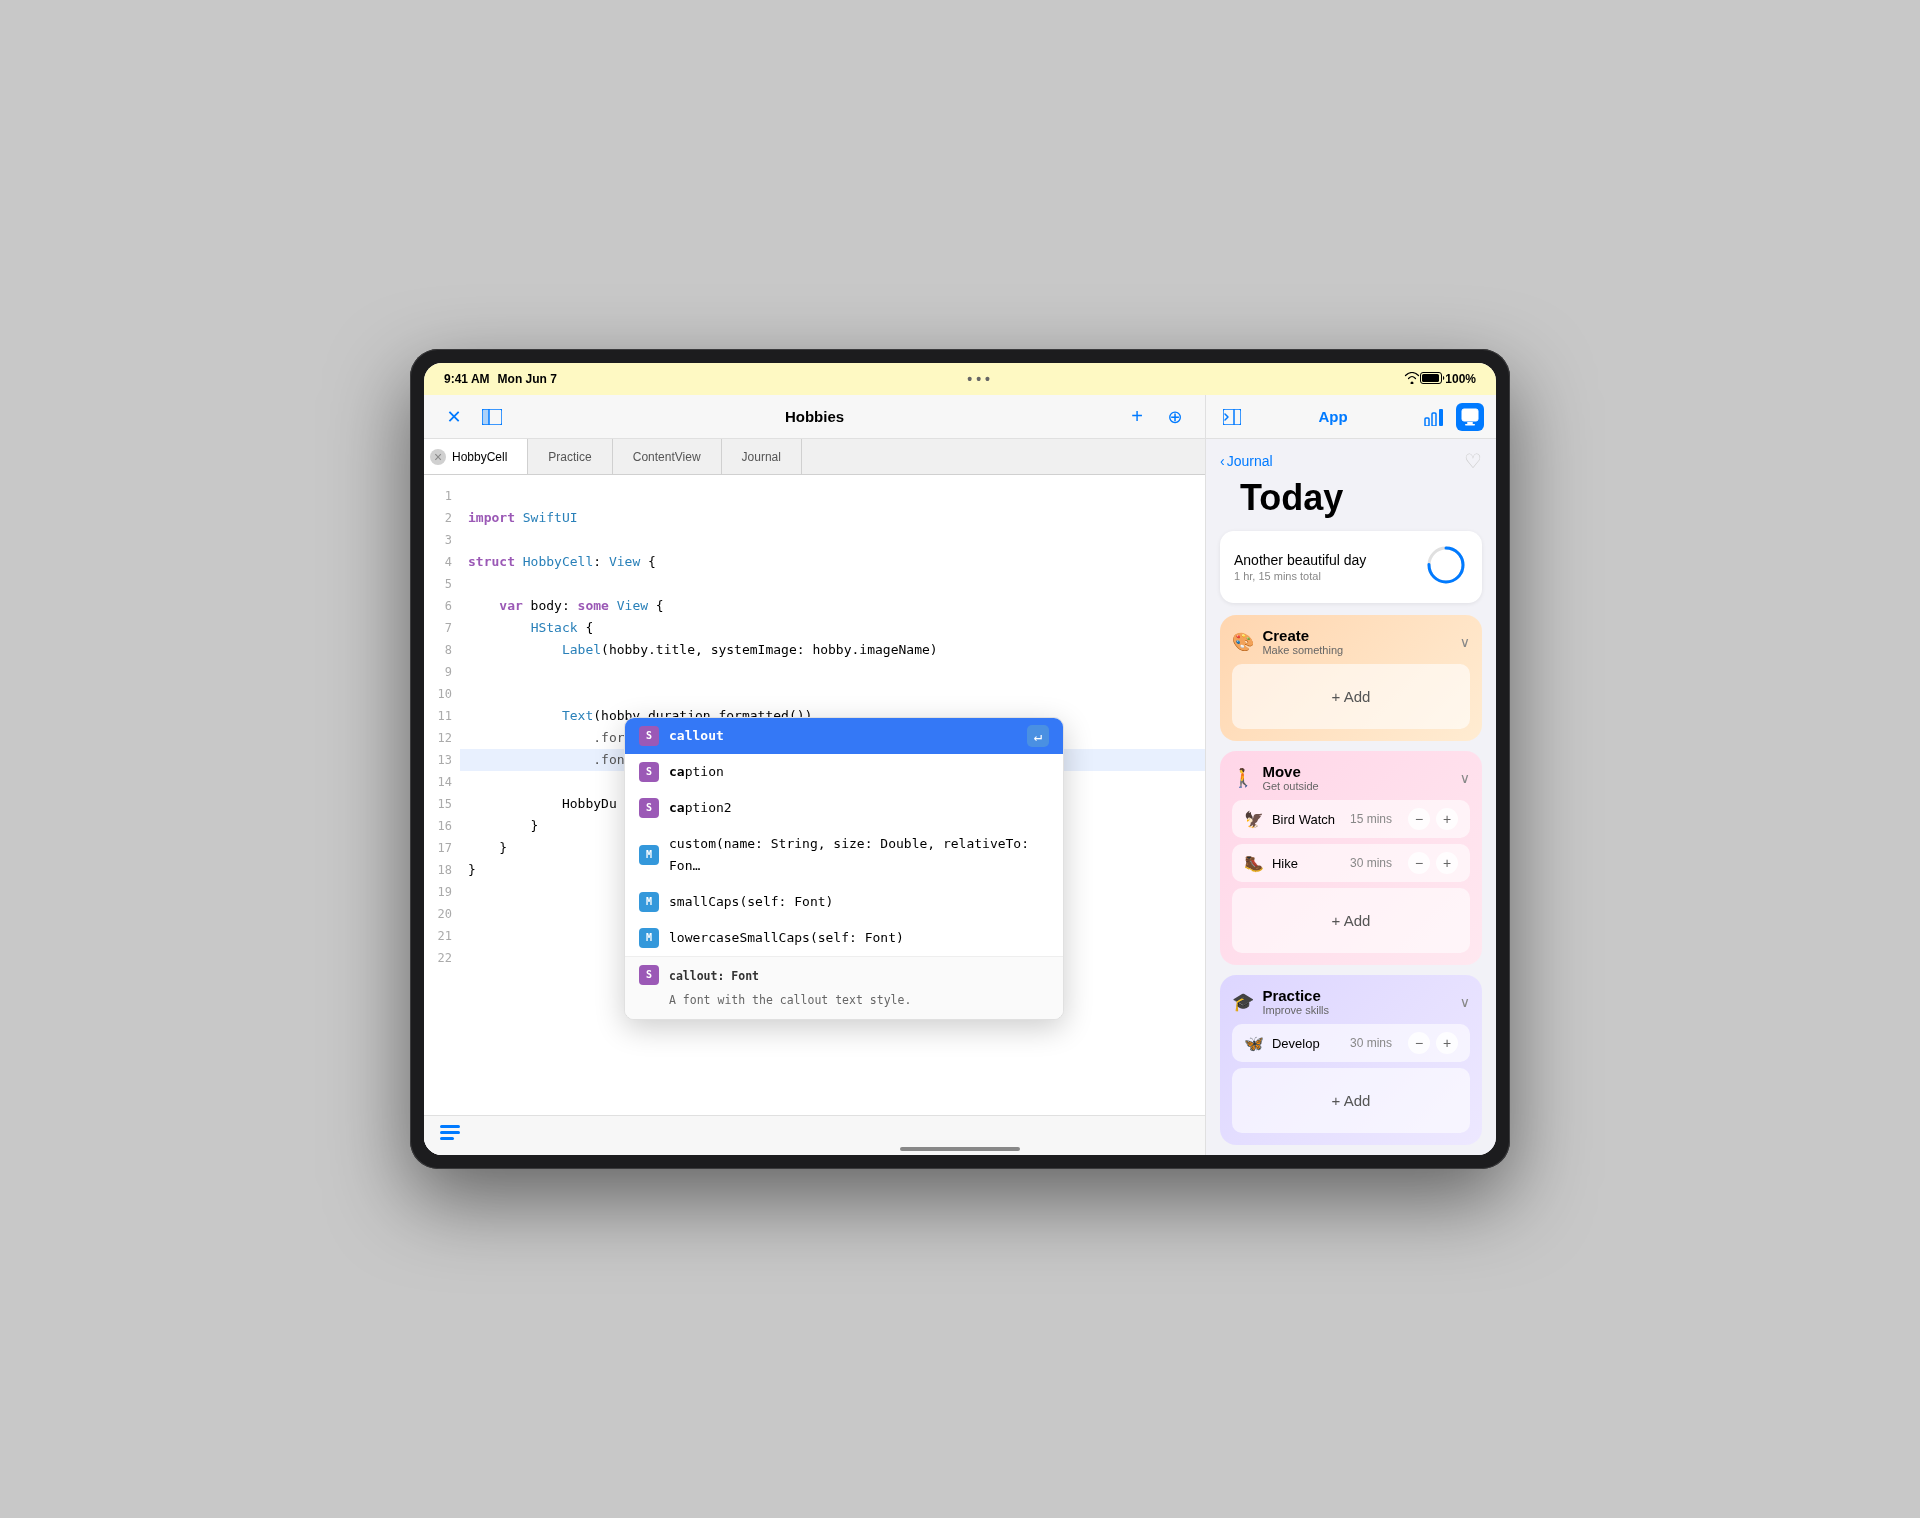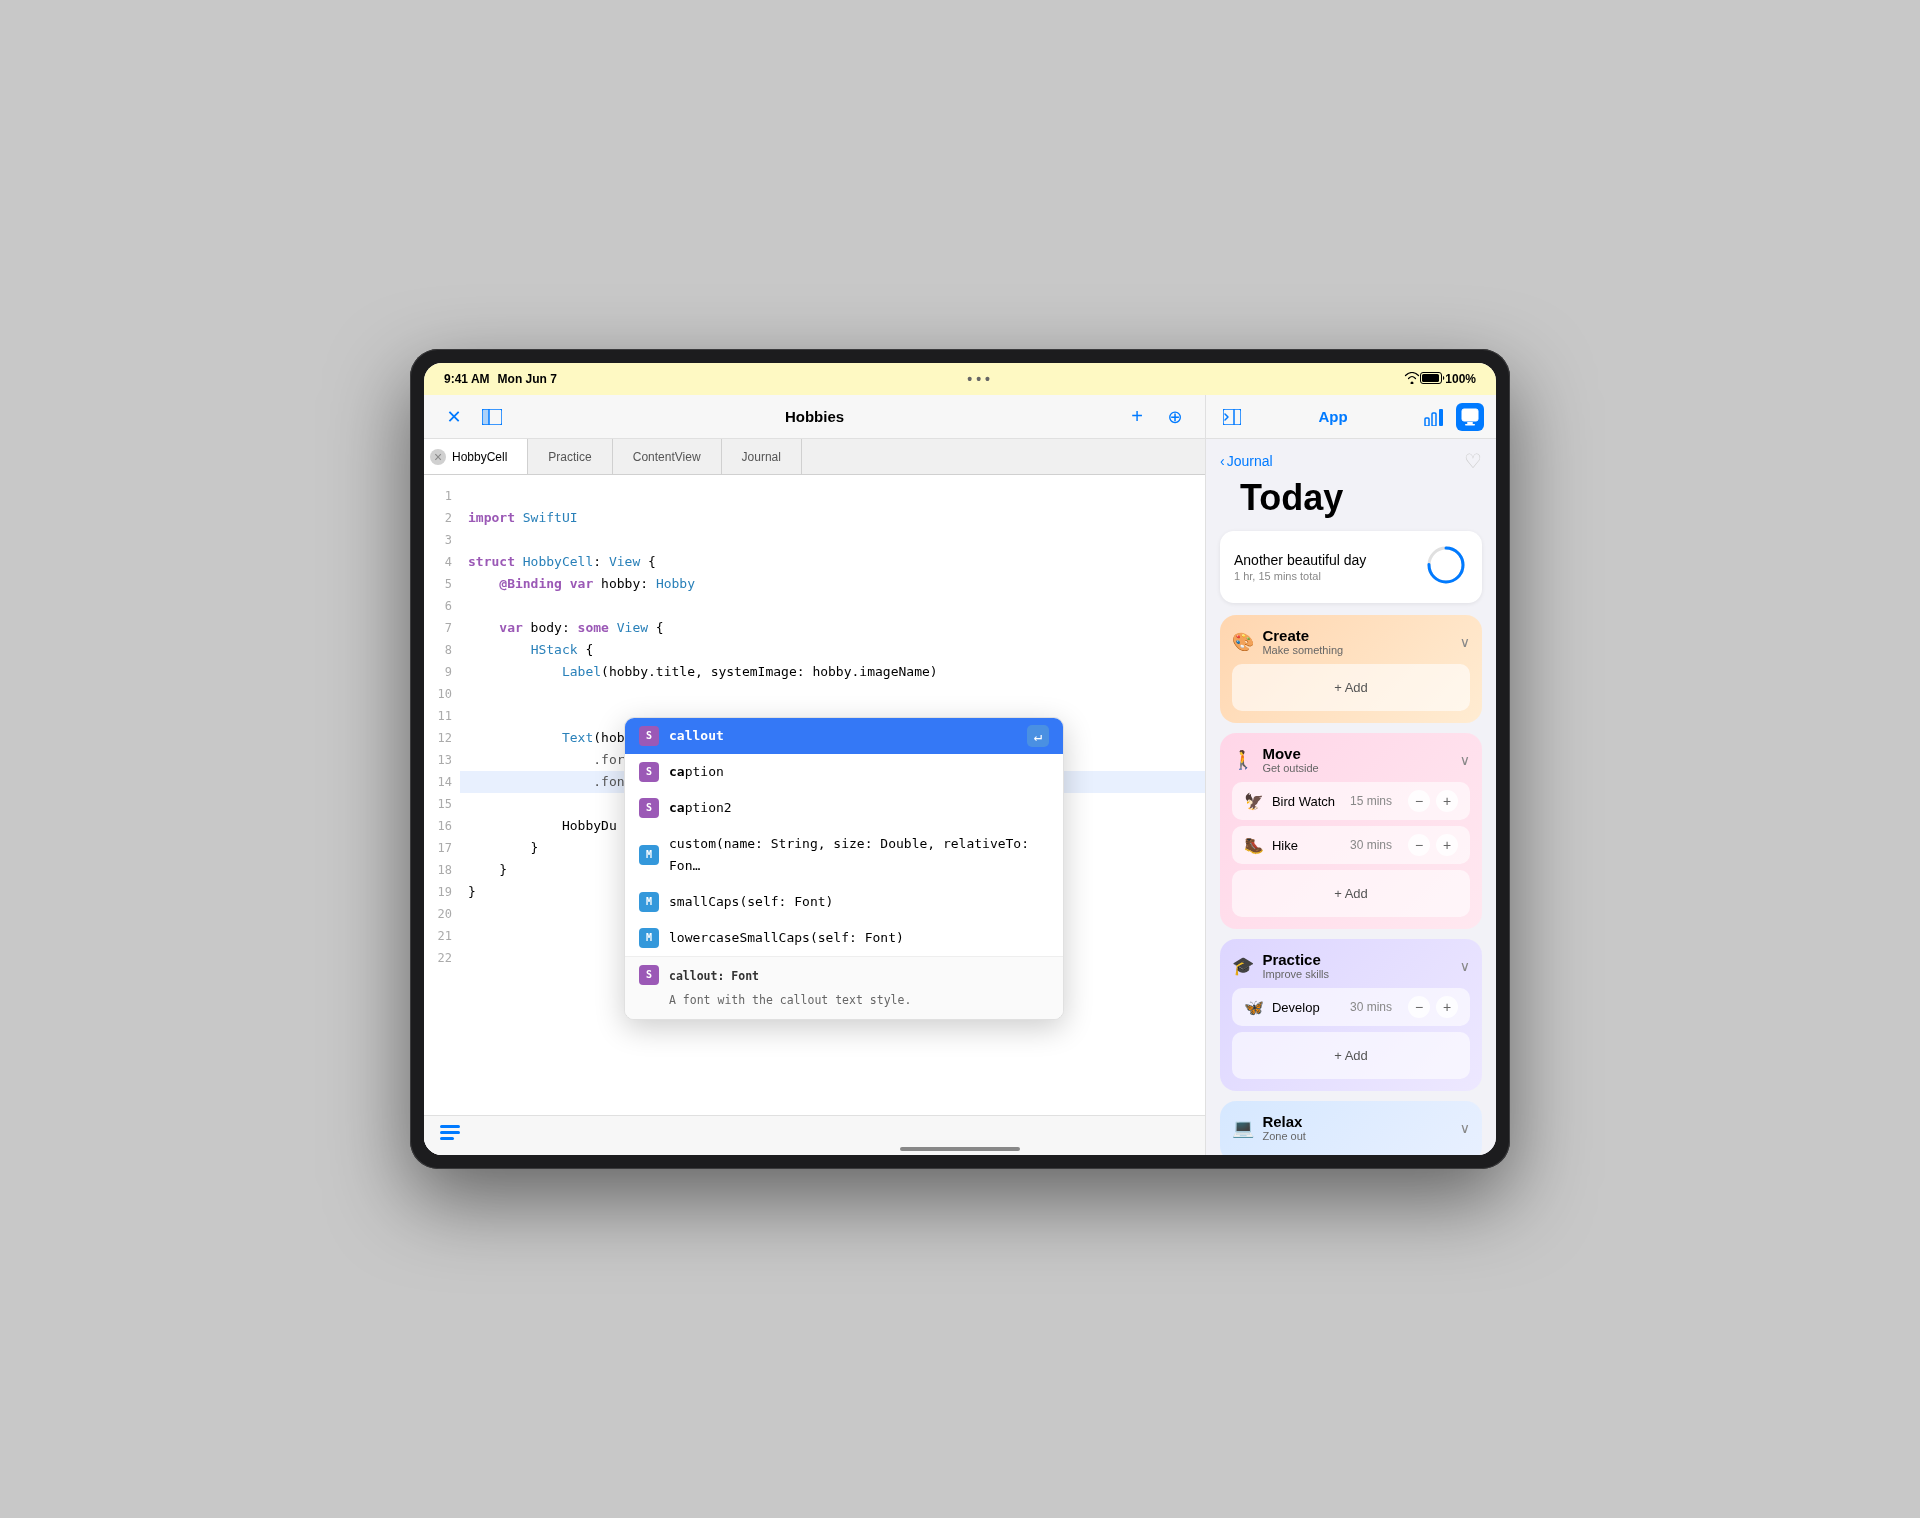--- a/index.html
+++ b/index.html
@@ -330,23 +330,23 @@
       background: rgba(255,255,255,0.8);
       border-radius: 50%;
       display: flex; align-items: center; justify-content: center;
       font-size: 14px; color: #666; cursor: pointer;
       font-weight: 300;
     }
 
     .add-btn {
       background: rgba(255,255,255,0.6);
       border-radius: 10px;
-      padding: 16px;
+      padding: 24px;
       text-align: center;
-      font-size: 13px;
+      font-size: 15px;
       color: #555;
       cursor: pointer;
       margin-top: 4px;
     }
 
     
     .bottom-bar {
       height: 40px;
       background: #f7f7f7;
       border-top: 1px solid #e0e0e0;
@@ -463,21 +463,20 @@
                 <div>19</div>
                 <div>20</div>
               <div>21</div>
                 <div>22</div>
             </div>
             <div class="code-content">
               <div class="code-line">&nbsp;</div>
               <div class="code-line"><span class="kw">import</span> <span class="type">SwiftUI</span></div>
               <div class="code-line">&nbsp;</div>
               <div class="code-line"><span class="kw">struct</span> <span class="type">HobbyCell</span>: <span class="type">View</span> {</div>
-              <div class="code-line">    <span class="kw">@Binding</span> <span class="kw">var</span> hobby: <span class="type">Hobby</span></div>
               <div class="code-line">&nbsp;</div>
               <div class="code-line">    <span class="kw">var</span> body: <span class="kw">some</span> <span class="type">View</span> {</div>
               <div class="code-line">        <span class="type">HStack</span> {</div>
               <div class="code-line">            <span class="type">Label</span>(hobby.title, systemImage: hobby.imageName)</div>
               <div class="code-line">&nbsp;</div>
               <div class="code-line">&nbsp;</div>
               <div class="code-line">            <span class="type">Text</span>(hobby.duration.formatted())</div>
               <div class="code-line">                <span class="dot">.foregroundStyle</span>(.tertiary)</div>
               <div class="code-line highlight-line">                <span class="dot">.font</span>(.ca<span class="cursor">)</span></div>
               <div class="code-line">&nbsp;</div>

